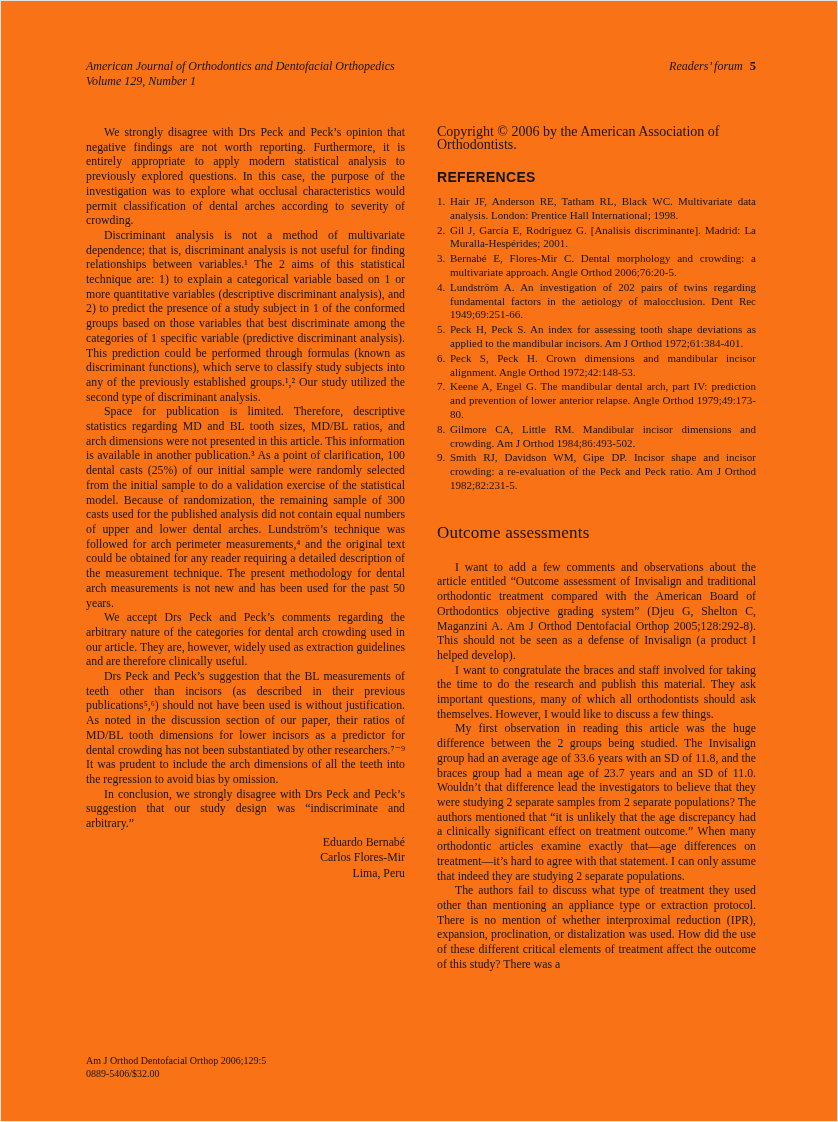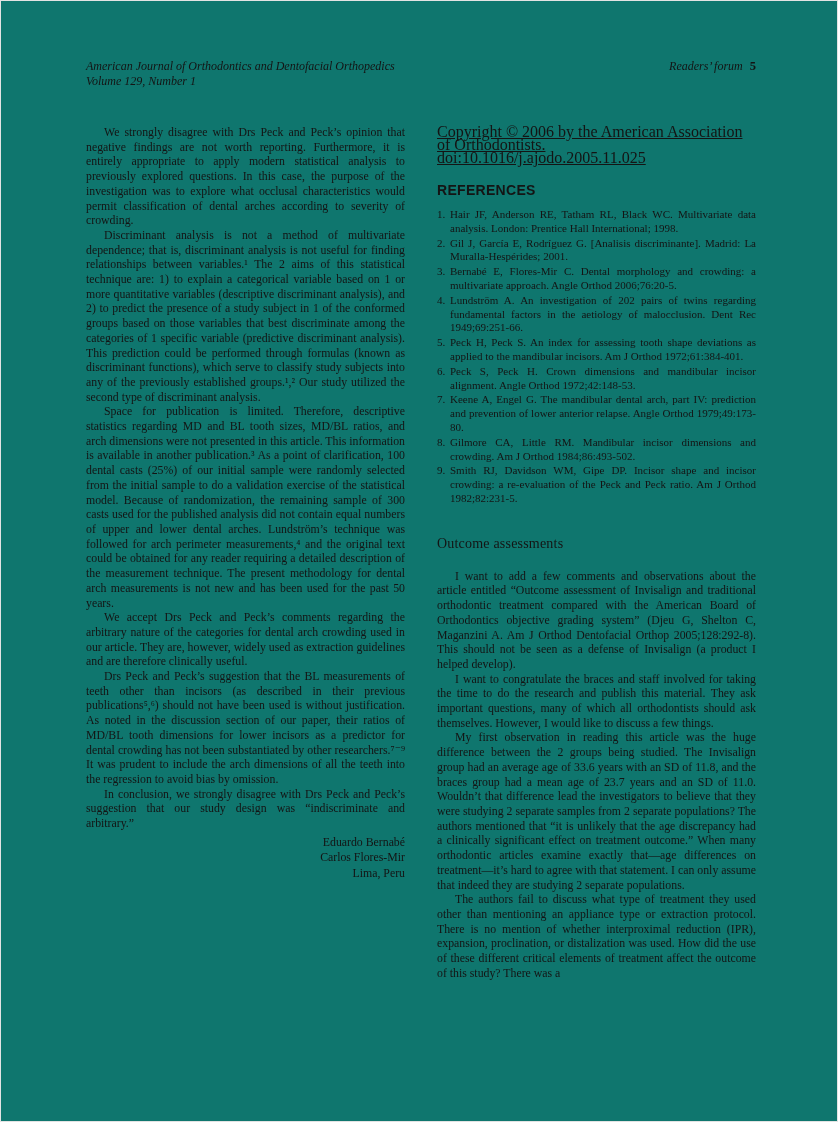--- a/index.html
+++ b/index.html
@@ -1,20 +1,20 @@
 <!DOCTYPE html>
 <html><head>
 <meta charset="utf-8">
 <style>
   html, body { margin: 0; padding: 0; background: #ffffff; }
   .page {
     position: relative;
     width: 838px;
     height: 1122px;
-    background: #0f766e;
+    background: #f97316;
     box-sizing: border-box;
     border: 1px solid #e3e3e3;
     font-family: "Liberation Serif", "DejaVu Serif", serif;
     color: #141414;
     overflow: hidden;
   }
   .header {
     position: absolute;
     top: 58px;
     left: 85px;
@@ -51,43 +51,42 @@
     line-height: 15.6px;
   }
   .footnote {
     position: absolute;
     left: 85px;
     top: 1053px;
     font-size: 10px;
     line-height: 13px;
   }
   .copyright {
-    font-size: 16px;
+    font-size: 14px;
     line-height: 13px;
     margin: 0 0 18px 0;
-    text-decoration: underline;
   }
   .ref-heading {
     font-family: "Liberation Sans", sans-serif;
     font-weight: bold;
     font-size: 14px;
     letter-spacing: 0.3px;
     margin: 0 0 10px 0;
   }
   .ref {
     display: flex;
     font-size: 11px;
     line-height: 13.8px;
     text-align: justify;
     margin: 0 0 1px 0;
   }
   .ref-num { flex: 0 0 13px; }
   .ref-text { flex: 1; }
   .section-title {
-    font-size: 14px;
+    font-size: 17px;
     font-weight: normal;
     letter-spacing: 0.2px;
     margin: 30px 0 17px 0;
   }
 </style>
 </head>
 <body>
 
 <div class="page">
 
@@ -113,21 +112,20 @@
       <div class="signature">
         <div>Eduardo Bernabé</div>
         <div>Carlos Flores-Mir</div>
         <div>Lima, Peru</div>
       </div>
     </div>
 
     <div class="col">
       <div class="copyright">
         <div>Copyright © 2006 by the American Association of Orthodontists.</div>
-        <div>doi:10.1016/j.ajodo.2005.11.025</div>
       </div>
 
       <div class="ref-heading">REFERENCES</div>
 
       <div class="ref">
         <span class="ref-num">1.</span>
         <span class="ref-text">Hair JF, Anderson RE, Tatham RL, Black WC. Multivariate data analysis. London: Prentice Hall International; 1998.</span>
       </div>
       <div class="ref">
         <span class="ref-num">2.</span>
@@ -165,14 +163,18 @@
       <h1 class="section-title">Outcome assessments</h1>
 
       <p class="body-par">I want to add a few comments and observations about the article entitled “Outcome assessment of Invisalign and traditional orthodontic treatment compared with the American Board of Orthodontics objective grading system” (Djeu G, Shelton C, Maganzini A. Am J Orthod Dentofacial Orthop 2005;128:292-8). This should not be seen as a defense of Invisalign (a product I helped develop).</p>
       <p class="body-par">I want to congratulate the braces and staff involved for taking the time to do the research and publish this material. They ask important questions, many of which all orthodontists should ask themselves. However, I would like to discuss a few things.</p>
       <p class="body-par">My first observation in reading this article was the huge difference between the 2 groups being studied. The Invisalign group had an average age of 33.6 years with an SD of 11.8, and the braces group had a mean age of 23.7 years and an SD of 11.0. Wouldn’t that difference lead the investigators to believe that they were studying 2 separate samples from 2 separate populations? The authors mentioned that “it is unlikely that the age discrepancy had a clinically significant effect on treatment outcome.” When many orthodontic articles examine exactly that—age differences on treatment—it’s hard to agree with that statement. I can only assume that indeed they are studying 2 separate populations.</p>
       <p class="body-par">The authors fail to discuss what type of treatment they used other than mentioning an appliance type or extraction protocol. There is no mention of whether interproximal reduction (IPR), expansion, proclination, or distalization was used. How did the use of these different critical elements of treatment affect the outcome of this study? There was a</p>
     </div>
 
   </div>
 
+  <div class="footnote">
+    <div>Am J Orthod Dentofacial Orthop 2006;129:5</div>
+    <div>0889-5406/$32.00</div>
+  </div>
 
 </div>
 
 </body></html>

